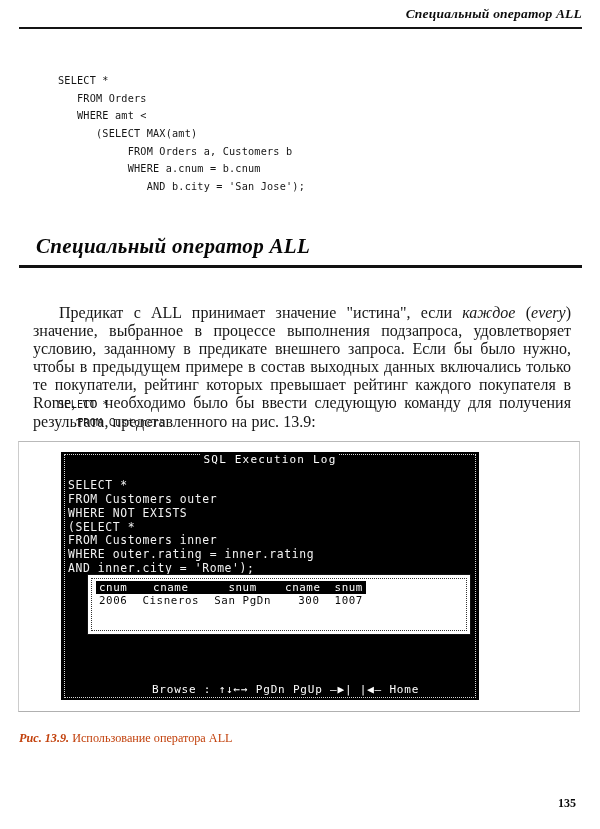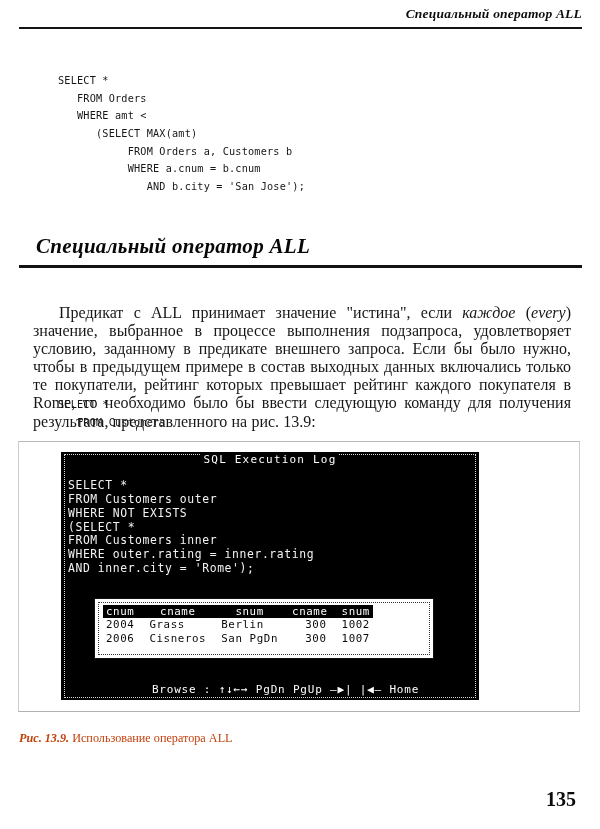--- a/index.html
+++ b/index.html
@@ -151,29 +151,28 @@
     line-height: 13.7px;
     color: #f2f2f2;
     white-space: pre;
     letter-spacing: 0.6px;
     z-index: 2;
   }
 
   
   .result-panel {
     position: absolute;
-    left: 33px;
+    left: 26px;
     top: 122px;
-    width: 340px;
+    width: 384px;
     height: 61px;
     background: #ffffff;
     border: 1px solid #111111;
     box-sizing: border-box;
     z-index: 2;
-    margin-top: 24px;
   }
   .result-panel-inner {
     position: absolute;
     left: 3px;
     top: 3px;
     right: 3px;
     bottom: 3px;
     border: 1px dotted #333333;
     box-sizing: border-box;
   }
@@ -243,21 +242,21 @@
     font-weight: bold;
   }
 
   
   .page-number {
     position: absolute;
     right: 24px;
     bottom: 18px;
     font-family: "Liberation Serif", serif;
     font-weight: bold;
-    font-size: 20px;
+    font-size: 12px;
     color: #0b0b0b;
   }
 </style>
 </head>
 <body>
 
 <div class="running-head">Специальный оператор ALL</div>
 <div class="head-rule"></div>
 
 <pre class="code" id="code-top">SELECT *
@@ -313,31 +312,20 @@
           <th>
               <span class="hcell">cname</span>
             </th>
           <th class="th-gap"></th>
           <th>
               <span class="hcell">snum</span>
             </th>
         </tr>
       </thead>
       <tbody>
-        <tr>
-          <td class="col-num">2004</td>
-          <td></td>
-          <td class="col-txt">Grass</td>
-          <td></td>
-          <td class="col-txt">Berlin</td>
-          <td></td>
-          <td class="col-num">300</td>
-          <td></td>
-          <td class="col-num">1002</td>
-        </tr>
         <tr>
           <td class="col-num">2006</td>
           <td></td>
           <td class="col-txt">Cisneros</td>
           <td></td>
           <td class="col-txt">San PgDn</td>
           <td></td>
           <td class="col-num">300</td>
           <td></td>
           <td class="col-num">1007</td>

